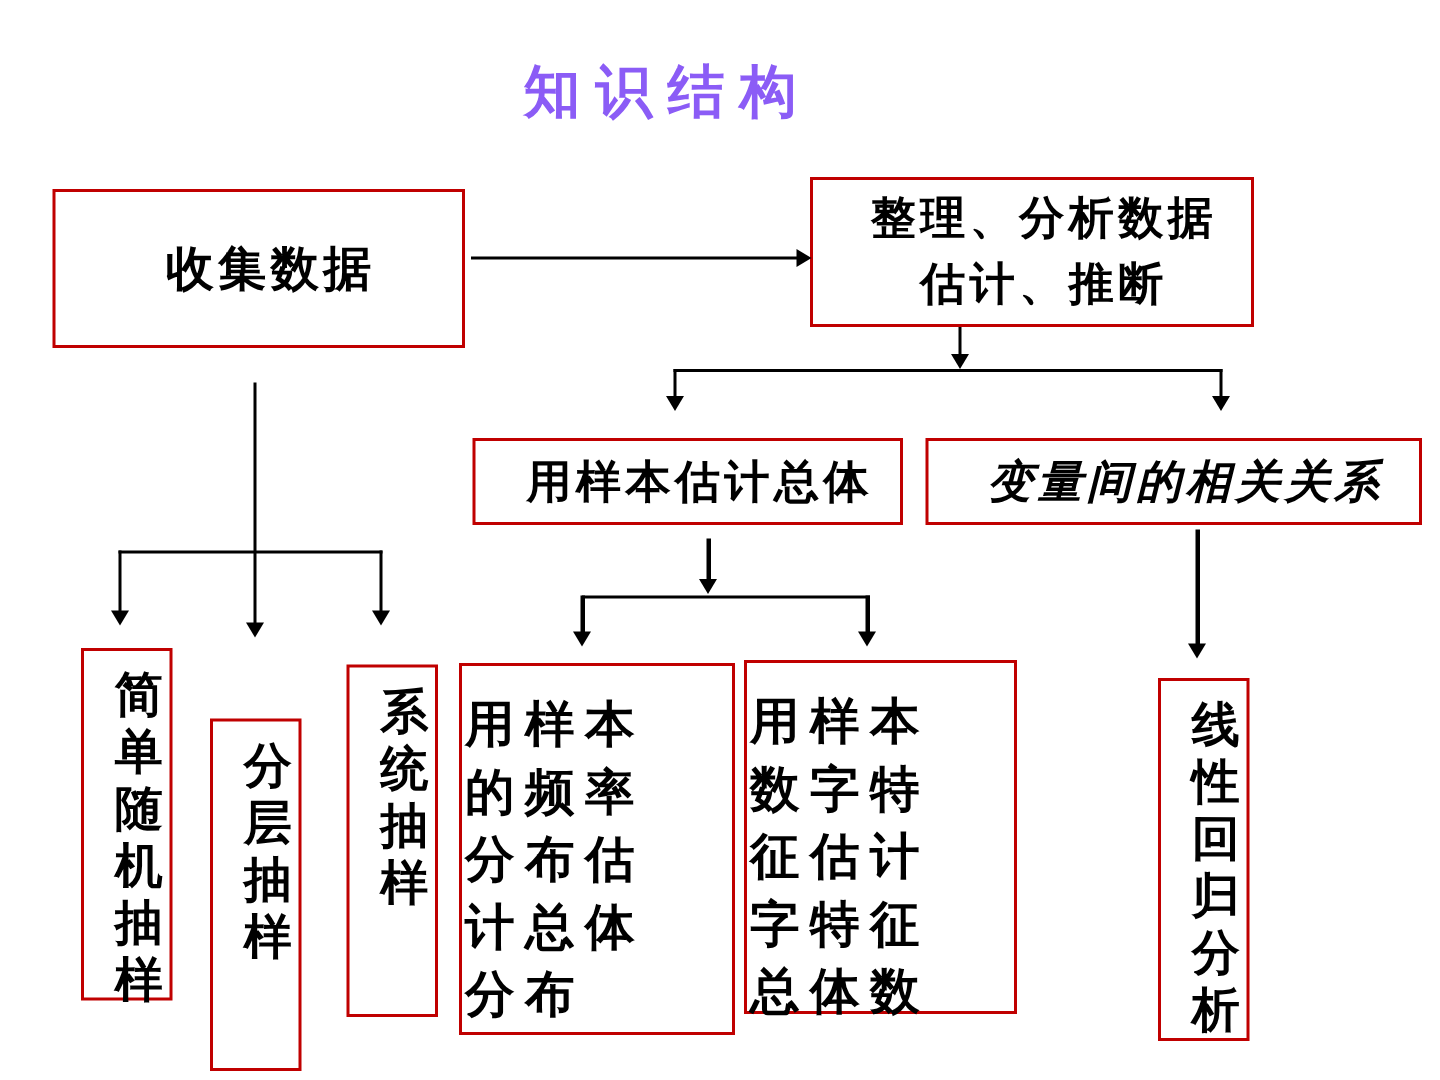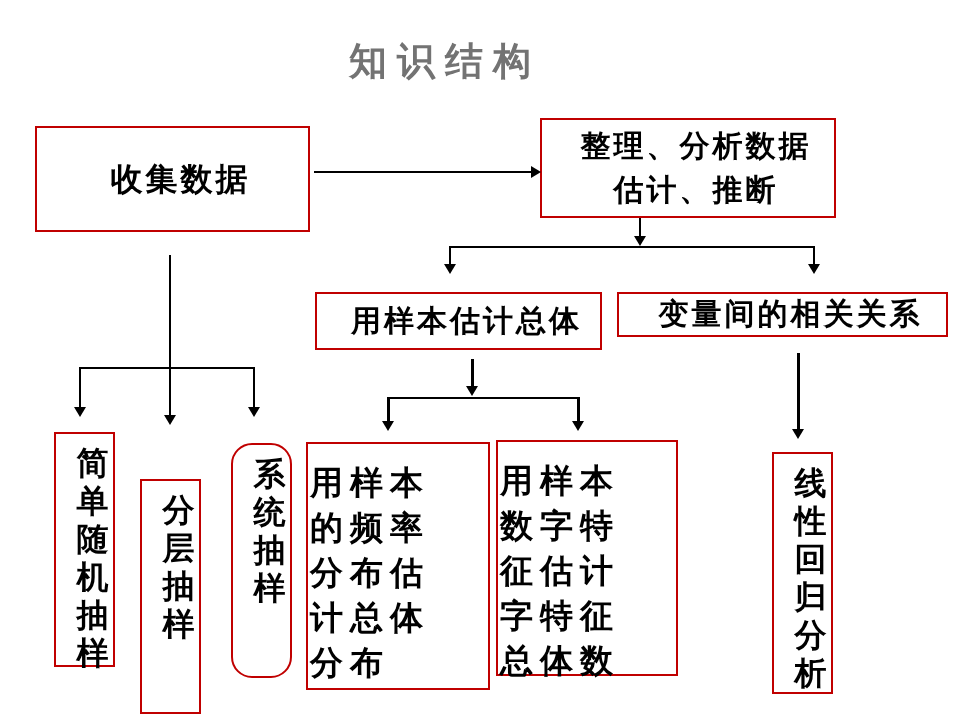--- a/index.html
+++ b/index.html
@@ -18,21 +18,21 @@
   }
   .title {
     position: absolute;
     left: 0;
     top: 36px;
     width: 890px;
     text-align: center;
     font-size: 38px;
     font-weight: bold;
     letter-spacing: 10px;
-    color: #737373;
+    color: #8b5cf6;
   }
   .node {
     position: absolute;
     background: #ffffff;
     border: 2px solid #c00000;
     box-sizing: border-box;
     font-weight: bold;
     color: #000000;
     padding-left: 16px;
   }
@@ -106,33 +106,33 @@
     <div class="center-lines">
       <div class="big-line" style="font-size:30px; line-height:44px;">整理、分析数据</div>
       <div class="big-line" style="font-size:30px; line-height:44px;">估计、推断</div>
     </div>
   </div>
 
   <div class="node" style="left:315px; top:292px; width:287px; height:58px;">
     <div class="one-line">用样本估计总体</div>
   </div>
 
-  <div class="node" style="left:617px; top:292px; width:331px; height:45px;">
+  <div class="node" style="left:617px; top:292px; width:331px; height:58px;font-style:italic;">
     <div class="one-line">变量间的相关关系</div>
   </div>
 
   <div class="node" style="left:54px; top:432px; width:61px; height:235px;">
     <div class="vertical-label">简单随机抽样</div>
   </div>
 
   <div class="node" style="left:140px; top:443px; width:61px; height:235px;margin-top:36px;">
     <div class="vertical-label">分层抽样</div>
   </div>
 
-  <div class="node" style="left:231px; top:443px; width:61px; height:235px;border-radius:21px;">
+  <div class="node" style="left:231px; top:443px; width:61px; height:235px;">
     <div class="vertical-label">系统抽样</div>
   </div>
 
   <div class="node multi-line" style="left:306px; top:442px; width:184px; height:248px;">
     <div>用样本</div>
     <div>的频率</div>
     <div>分布估</div>
     <div>计总体</div>
     <div>分布</div>
   </div>

